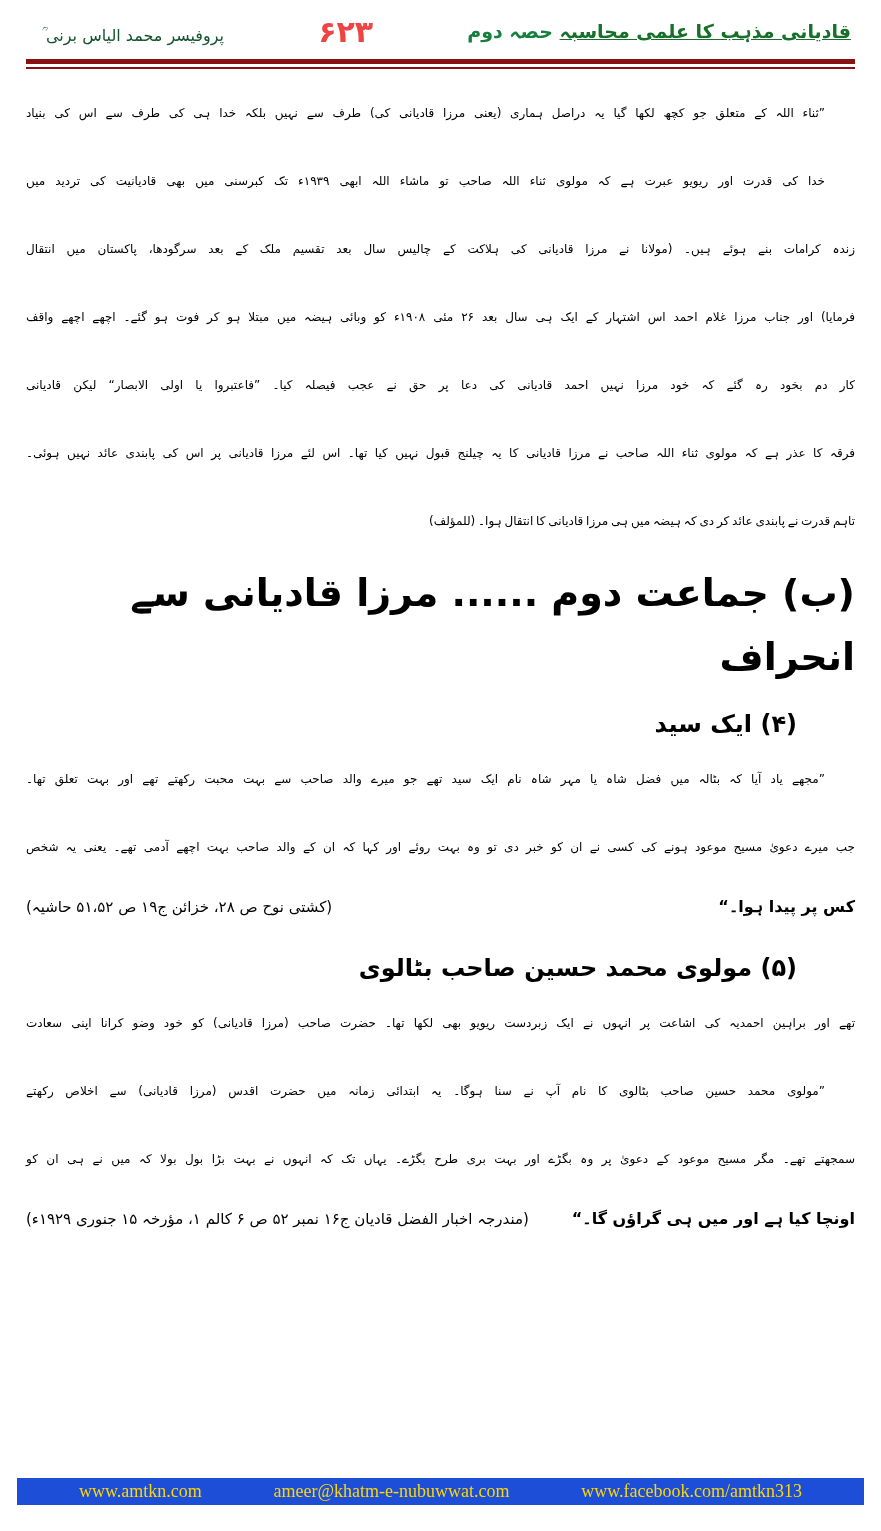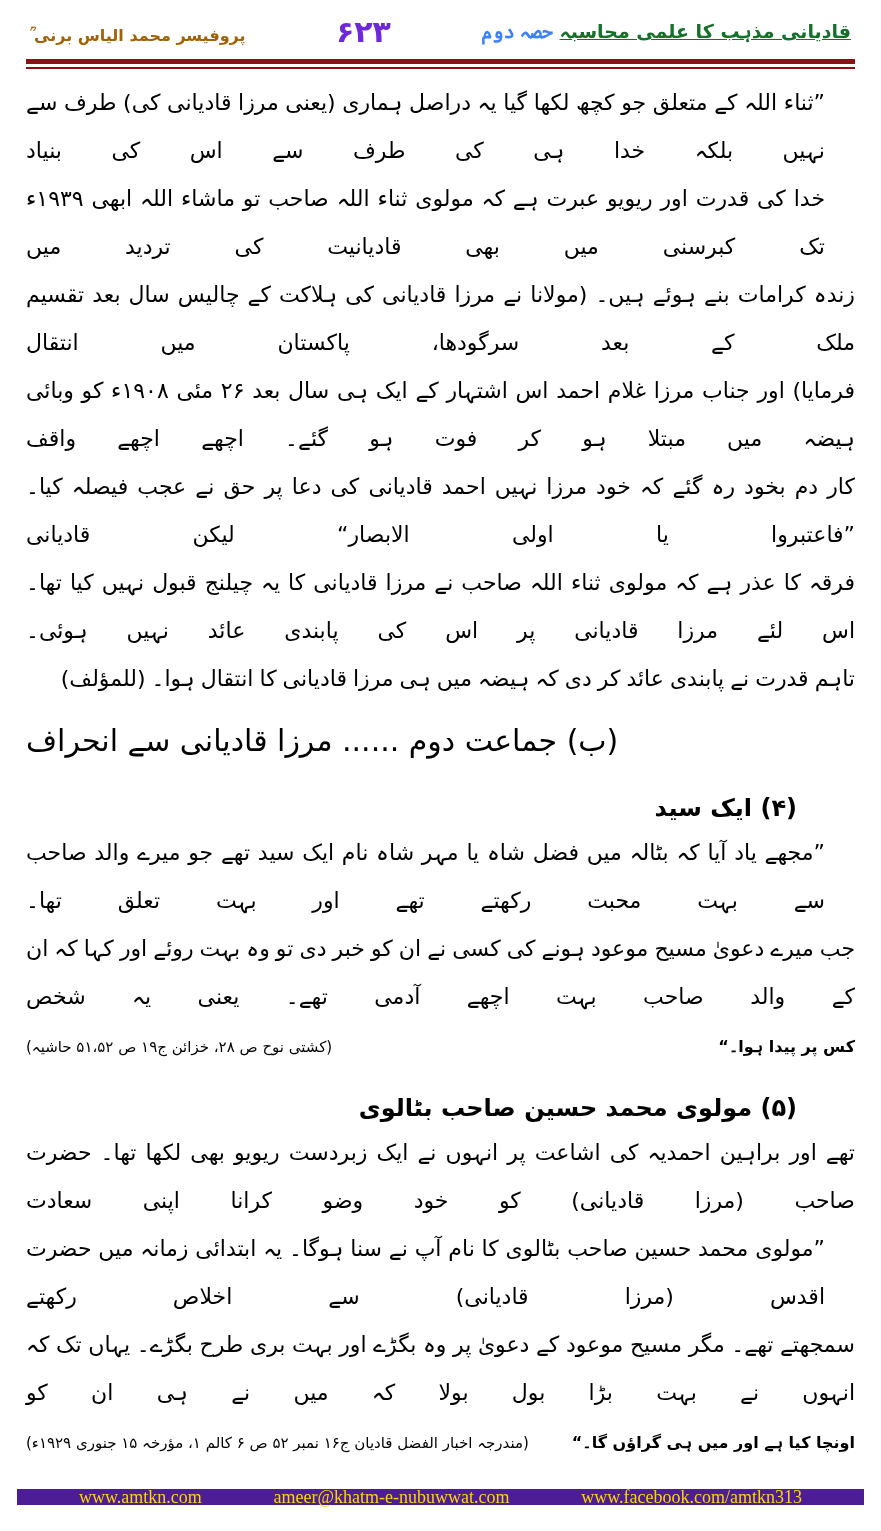--- a/index.html
+++ b/index.html
@@ -6,58 +6,58 @@
   .page {
     position:relative; width:881px; height:1531px; overflow:hidden;
     background:#ffffff; font-family:"DejaVu Sans", sans-serif;
   }
   
   .header {
     display:flex; justify-content:space-between; align-items:flex-start;
     padding:12px 30px 0 30px; direction:ltr;
   }
   .author {
-    color:#a16207; font-weight:bold; font-size:16px; margin-top:14px; direction:rtl;
+    color:#14532d; font-weight:normal; font-size:16px; margin-top:14px; direction:rtl;margin-left:12px;
   }
   .pagenum {
-    color:#6d28d9; font-weight:bold; font-size:30px; margin-top:2px;
+    color:#ef4444; font-weight:bold; font-size:30px; margin-top:2px;
   }
   .booktitle { direction:rtl; font-weight:bold; font-size:19px; margin-top:8px; }
   .booktitle .green { color:#17702a;text-decoration:underline; }
-  .booktitle .red { color:#3b82f6;font-family:Liberation Serif, serif; }
+  .booktitle .red { color:#15803d; }
   .rule-thick { margin:10px 26px 0 26px; border-top:5px solid #8a1111; }
   .rule-thin  { margin:3px 26px 0 26px; border-top:2px solid #8a1111; }
 
   
   .content { direction:rtl; padding:10px 26px 0 26px; color:#000; }
   .line {
-    font-size:22px; line-height:48px; text-align:justify; text-align-last:justify;
+    font-size:12px; line-height:68px; text-align:justify; text-align-last:justify;
     word-spacing:-1px;
   }
   .line.lastline { text-align-last:right; }
   .line.indent { padding-right:30px; }
   .refline {
     display:flex; justify-content:space-between; align-items:baseline;
     line-height:52px;
   }
   .refline .tail { font-size:16px; font-weight:bold; }
   .refline .ref  { font-size:15px; }
   .heading-b {
-    text-align:left; font-weight:normal; font-size:30px; line-height:64px;
+    text-align:right; font-weight:bold; font-size:38px; line-height:64px;
     margin-top:6px;
   }
   .subhead {
     font-weight:bold; font-size:24px; line-height:42px; margin-top:14px;
     padding-right:58px; text-align:right; text-align-last:right;
   }
 
   
   .footerbar {
-    position:absolute; left:17px; right:17px; bottom:26px; height:16px;
-    background:#4c1d95; display:flex; justify-content:space-between; align-items:center;
+    position:absolute; left:17px; right:17px; bottom:26px; height:27px;
+    background:#1d4ed8; display:flex; justify-content:space-between; align-items:center;
     padding:0 62px; direction:ltr;
     font-family:"Liberation Serif", serif; font-size:18px; color:#ffd700;
   }
 </style>
 </head>
 <body>
 
 <div class="page">
 
   <div class="header">

